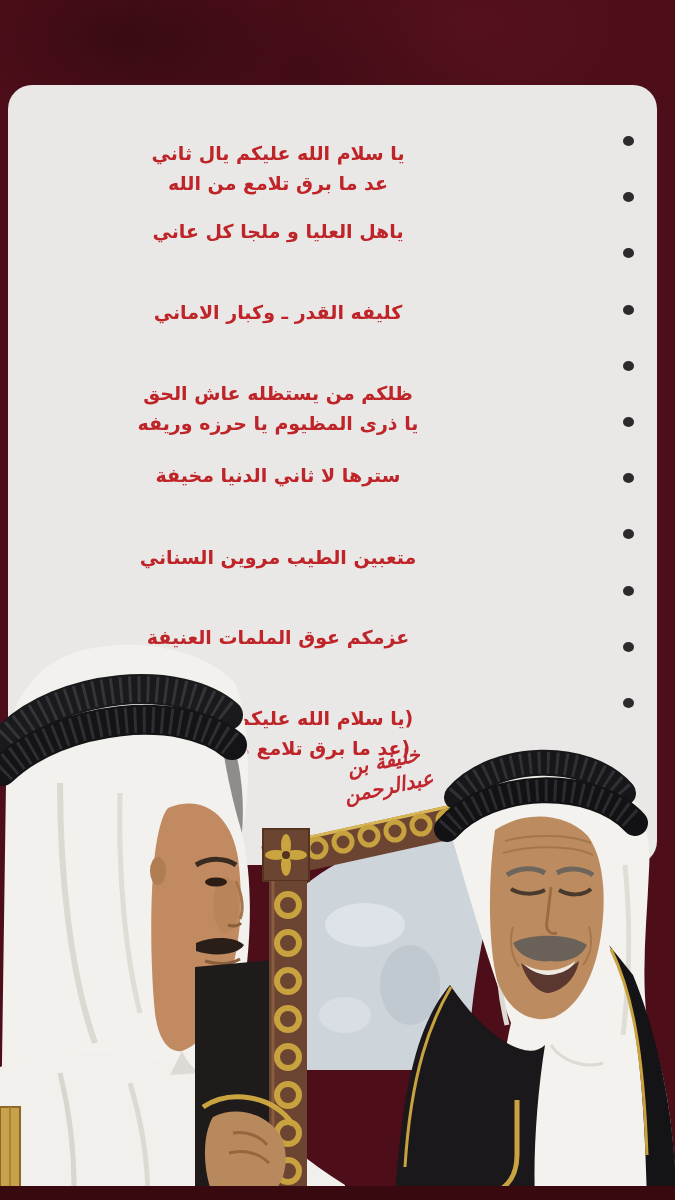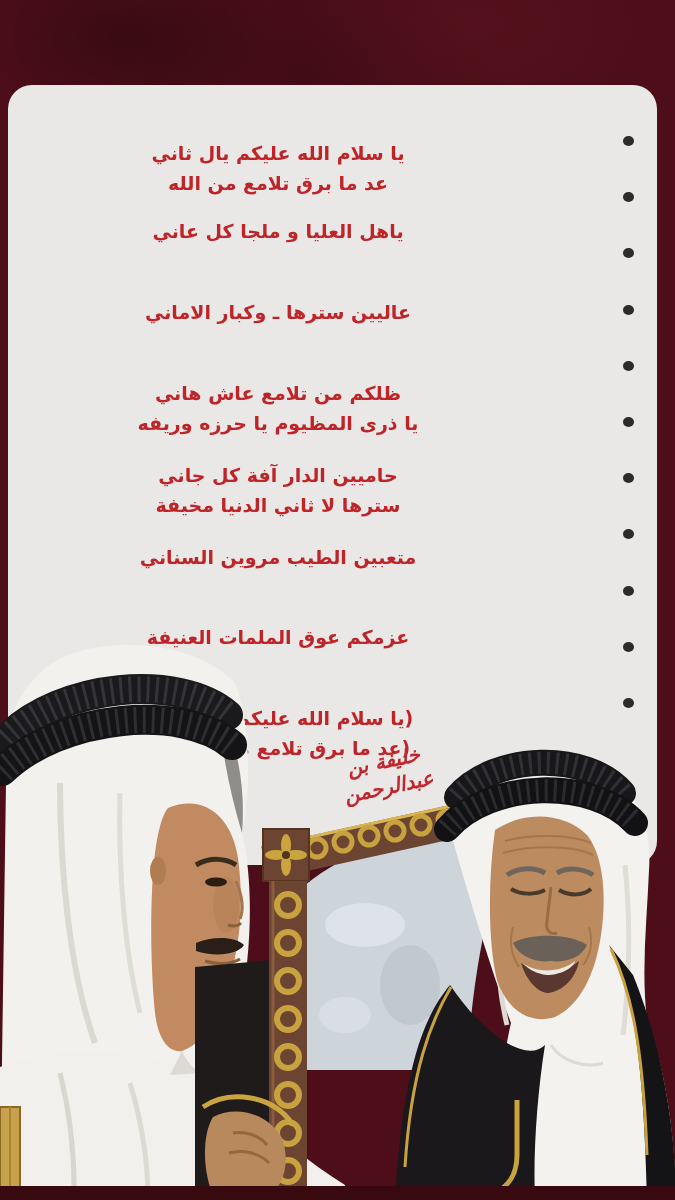--- a/index.html
+++ b/index.html
@@ -71,28 +71,27 @@
 
   <div class="poem">
     <div class="couplet c1">
       <div class="line">يا سلام الله عليكم يال ثاني</div>
       <div class="line">عد ما برق تلامع من الله</div>
     </div>
     <div class="couplet c2">
       <div class="line">ياهل العليا و ملجا كل عاني</div>
     </div>
     <div class="couplet c3">
-      <div class="line">عاليين سترها ـ وكبار الاماني</div>
+      <div class="line">كليفه القدر ـ وكبار الاماني</div>
     </div>
     <div class="couplet c4">
-      <div class="line">ظلكم من تلامع عاش هاني</div>
+      <div class="line">ظلكم من يستظله عاش الحق</div>
       <div class="line">يا ذرى المظيوم يا حرزه وريفه</div>
     </div>
     <div class="couplet c5">
-      <div class="line">حاميين الدار آفة كل جاني</div>
       <div class="line">سترها لا ثاني الدنيا مخيفة</div>
     </div>
     <div class="couplet c6">
       <div class="line">متعبين الطيب مروين السناني</div>
     </div>
     <div class="couplet c7">
       <div class="line">عزمكم عوق الملمات العنيفة</div>
     </div>
     <div class="couplet c8">
       <div class="line">(يا سلام الله عليكم يال ثاني)</div>

